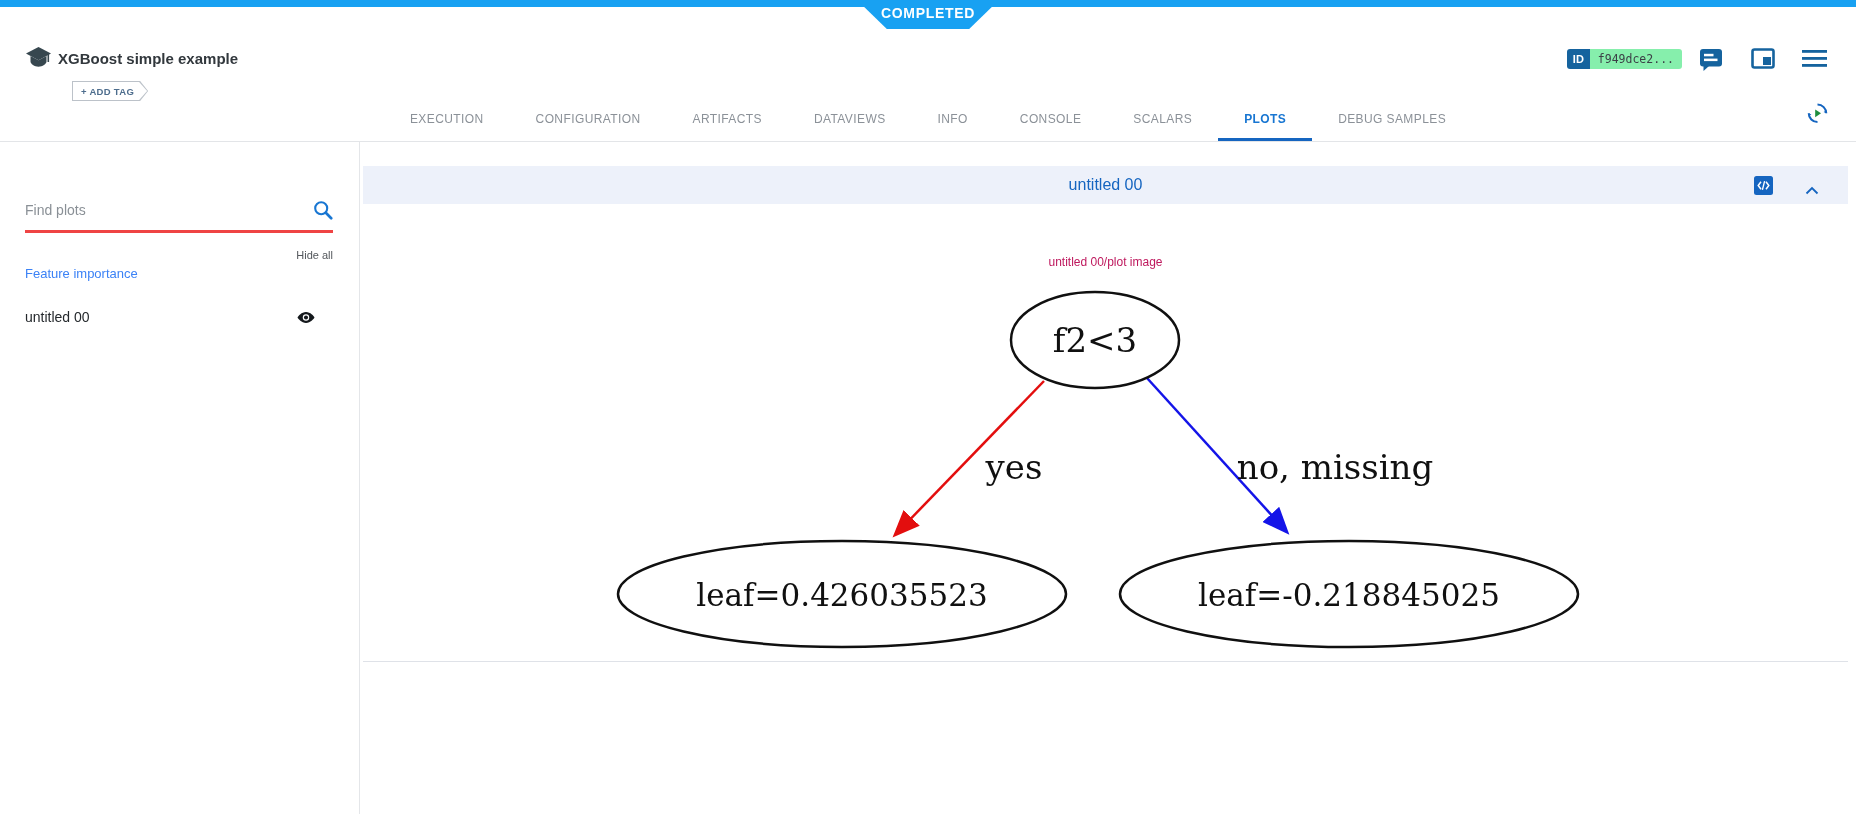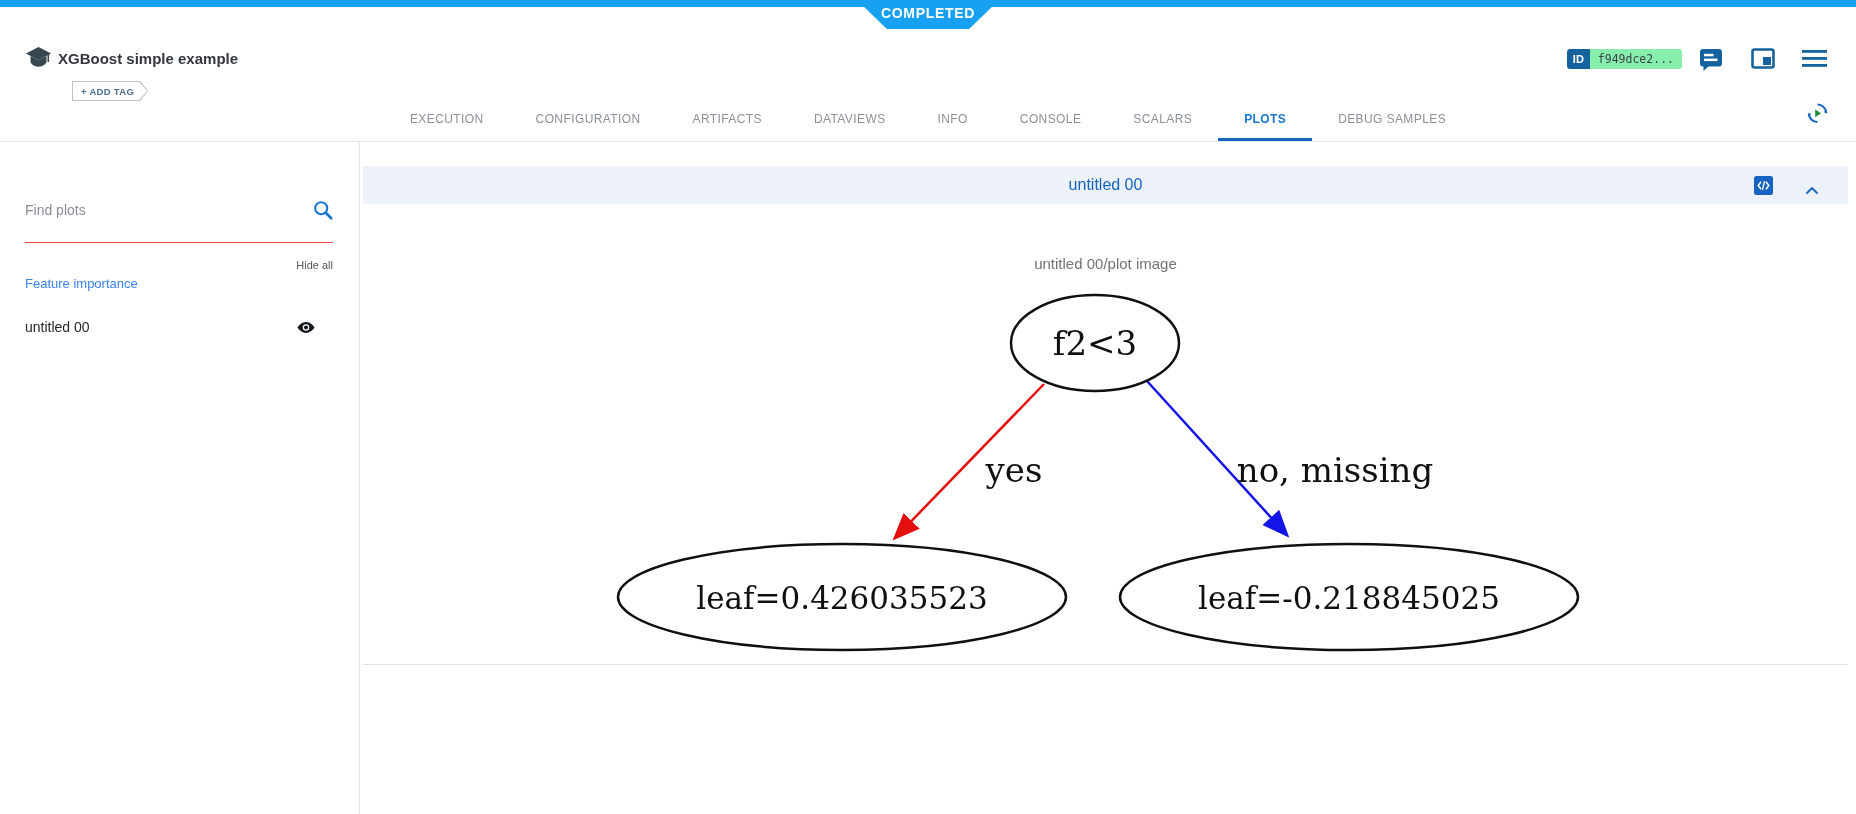--- a/index.html
+++ b/index.html
@@ -42,40 +42,40 @@
   .tabbar { position:relative; height:57px; border-bottom:1px solid #e3e5e8;
     display:flex; justify-content:center; padding-top:11px; }
   .tab { padding:0 26px; display:flex; align-items:center; cursor:pointer;
     font-size:12px; letter-spacing:.4px; color:#8b9198; position:relative; }
   .tab.active { color:#1876d2; font-weight:bold; }
   .tab.active::after { content:''; position:absolute; left:0; right:0; bottom:0; height:3px; background:#1565c0; }
   .refresh-btn { position:absolute; right:26px; top:50%; transform:translateY(-42%); cursor:pointer; }
   
   .content { display:flex; height:672px; }
   .sidebar { width:360px; border-right:1px solid #e4e6e9; padding:56px 26px 0 25px; flex:none; }
-  .search-row { position:relative; border-bottom:1px solid #ef4444; padding-bottom:20px; }
+  .search-row { position:relative; border-bottom:3px solid #ef4444; padding-bottom:8px; }
   .search-row input { border:none; outline:none; width:280px; height:24px; font-size:14px;
     font-family:"Liberation Sans", sans-serif; color:#33383d; background:transparent; }
   .search-row input::placeholder { color:#8a9096; opacity:1; }
   .search-icon { position:absolute; right:0; top:2px; }
   .hide-all { text-align:right; margin-top:16px; font-size:11px; color:#53575c; cursor:pointer; }
   .group-label { margin-top:5px; font-size:13px; color:#3b82f6; }
   .plot-item { margin-top:28px; display:flex; justify-content:space-between; align-items:center;
     padding-right:18px; font-size:14px; color:#24282c; cursor:pointer; }
   .eye-btn { display:flex; cursor:pointer; }
   
   .main { flex:1; padding:0 8px 0 3px; }
   .plot-card { margin-top:24px; border-bottom:1px solid #dfe2e8; }
   .plot-card-header { height:38px; background:#edf1fa; position:relative;
     display:flex; align-items:center; justify-content:center; }
   .plot-card-title { color:#1565c0; font-size:16px; }
   .code-btn { position:absolute; right:75px; top:10px; cursor:pointer; }
   .collapse-btn { position:absolute; right:29px; top:15px; cursor:pointer; }
   .plot-body { padding-top:51px; background:#fff; }
-  .plot-image-title { text-align:center; font-size:15px; color:#737373; }
+  .plot-image-title { text-align:center; font-size:12px; color:#be185d; }
   svg.tree { display:block; margin:20px auto 0; }
   .tree-label { font-family:"DejaVu Serif", serif; fill:#101010; }
 </style>
 </head>
 <body>
 
 <div class="topbar"></div>
 <div class="status-badge">COMPLETED</div>
 
 <header class="header">

